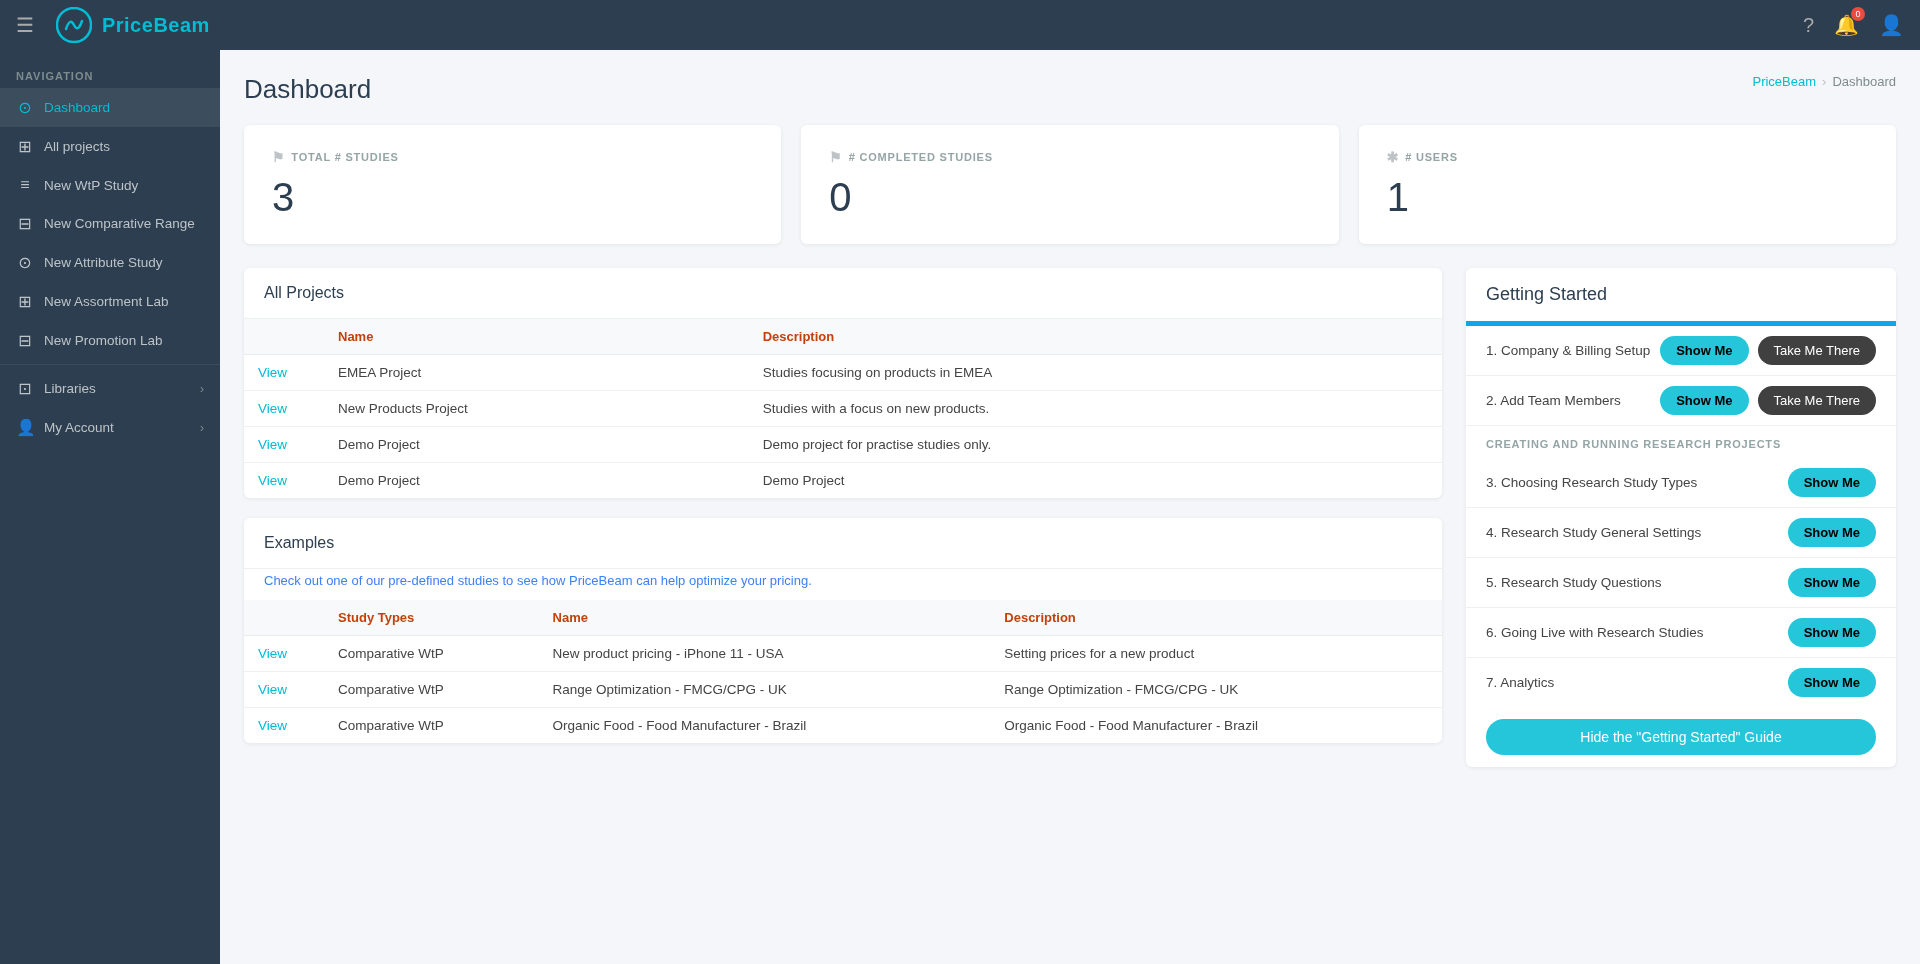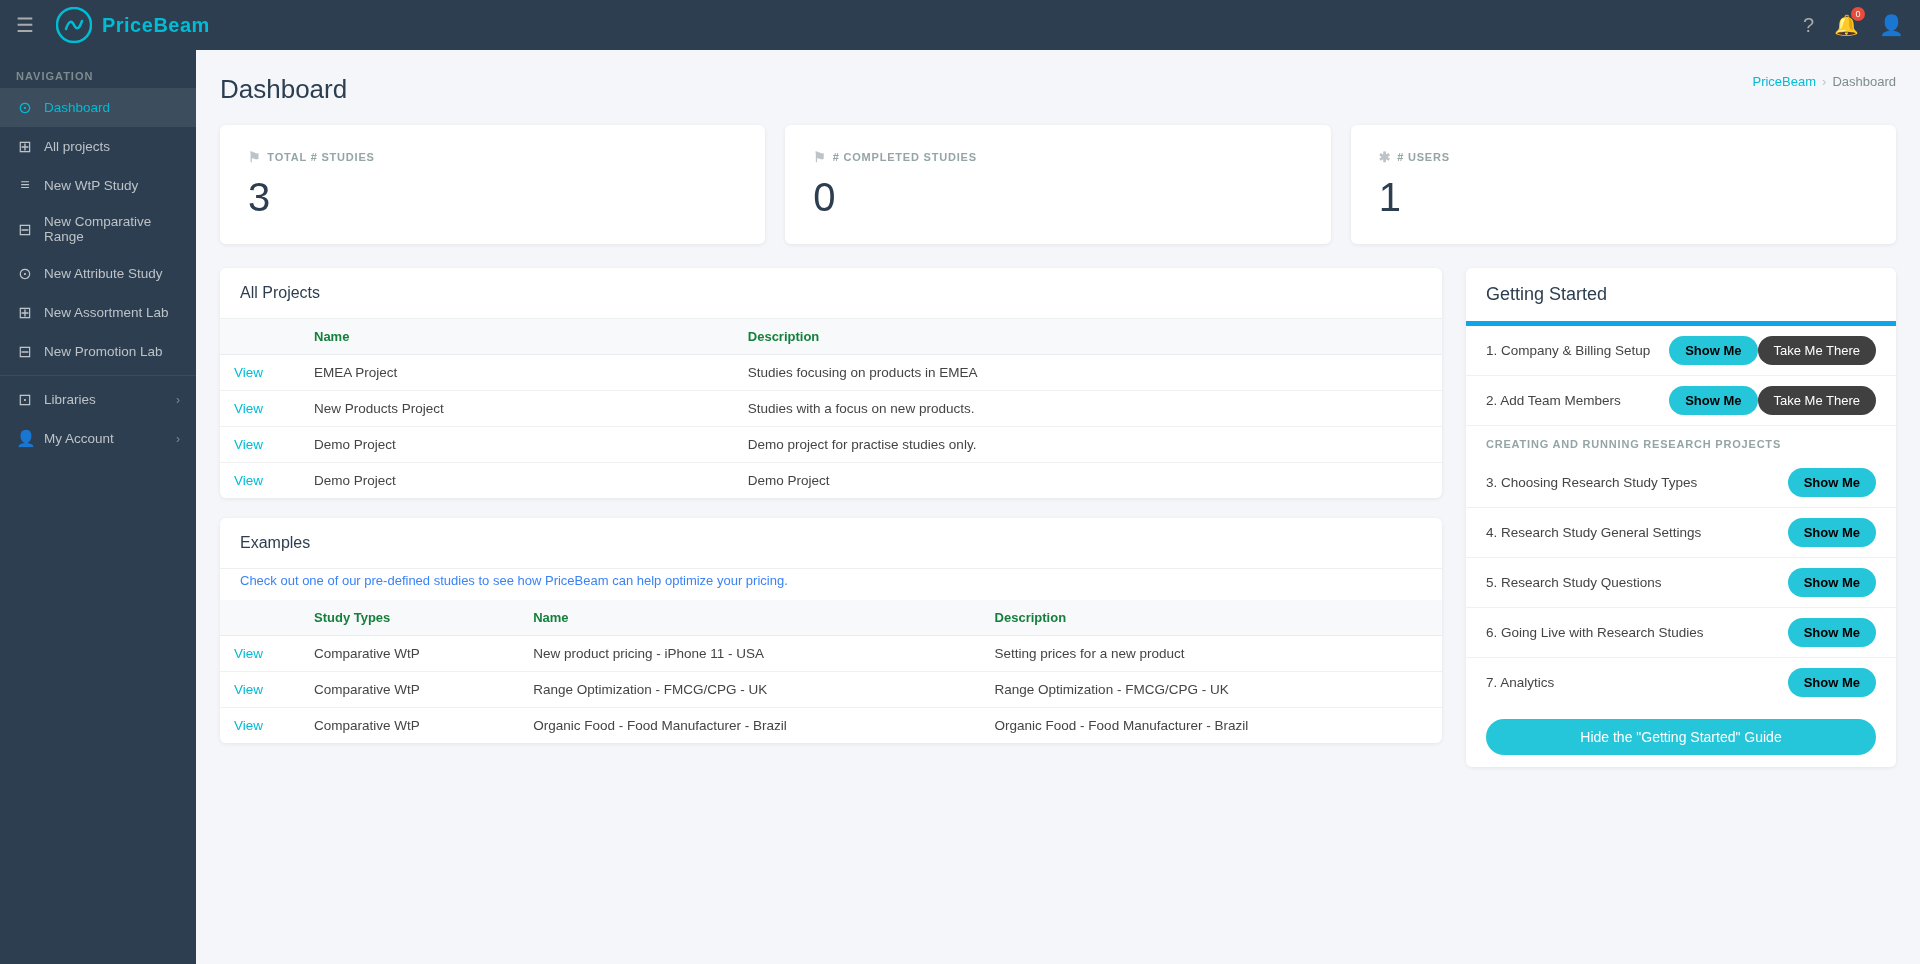--- a/index.html
+++ b/index.html
@@ -66,21 +66,21 @@
 
     
     .main-layout {
       display: flex;
       flex: 1;
       overflow: hidden;
     }
 
     
     .sidebar {
-      width: 196px;
+      width: 220px;
       background: #2c3e50;
       flex-shrink: 0;
       display: flex;
       flex-direction: column;
       overflow-y: auto;
       padding-top: 10px;
     }
     .nav-label {
       color: #7f8c8d;
       font-size: 11px;
@@ -215,21 +215,21 @@
     table {
       width: 100%;
       border-collapse: collapse;
     }
     thead th {
       background: #f8f9fa;
       padding: 10px 14px;
       text-align: left;
       font-size: 13px;
       font-weight: 600;
-      color: #15803d;
+      color: #c2410c;
       border-bottom: 1px solid #e9ecef;
     }
     tbody td {
       padding: 10px 14px;
       border-bottom: 1px solid #f0f0f0;
       font-size: 13.5px;
       color: #444;
     }
     tbody tr:last-child td { border-bottom: none; }
     .view-link {
@@ -259,21 +259,21 @@
       font-weight: 700;
       color: #95a5a6;
       text-transform: uppercase;
       letter-spacing: 0.8px;
     }
     .gs-item {
       display: flex;
       align-items: center;
       padding: 10px 20px;
       border-bottom: 1px solid #f0f0f0;
-      gap: 0;
+      gap: 9px;
     }
     .gs-item:last-of-type { border-bottom: none; }
     .gs-item-text {
       flex: 1;
       font-size: 13.5px;
       color: #444;
     }
     .btn-show-me {
       background: #26c6da;
       color: #000000;

